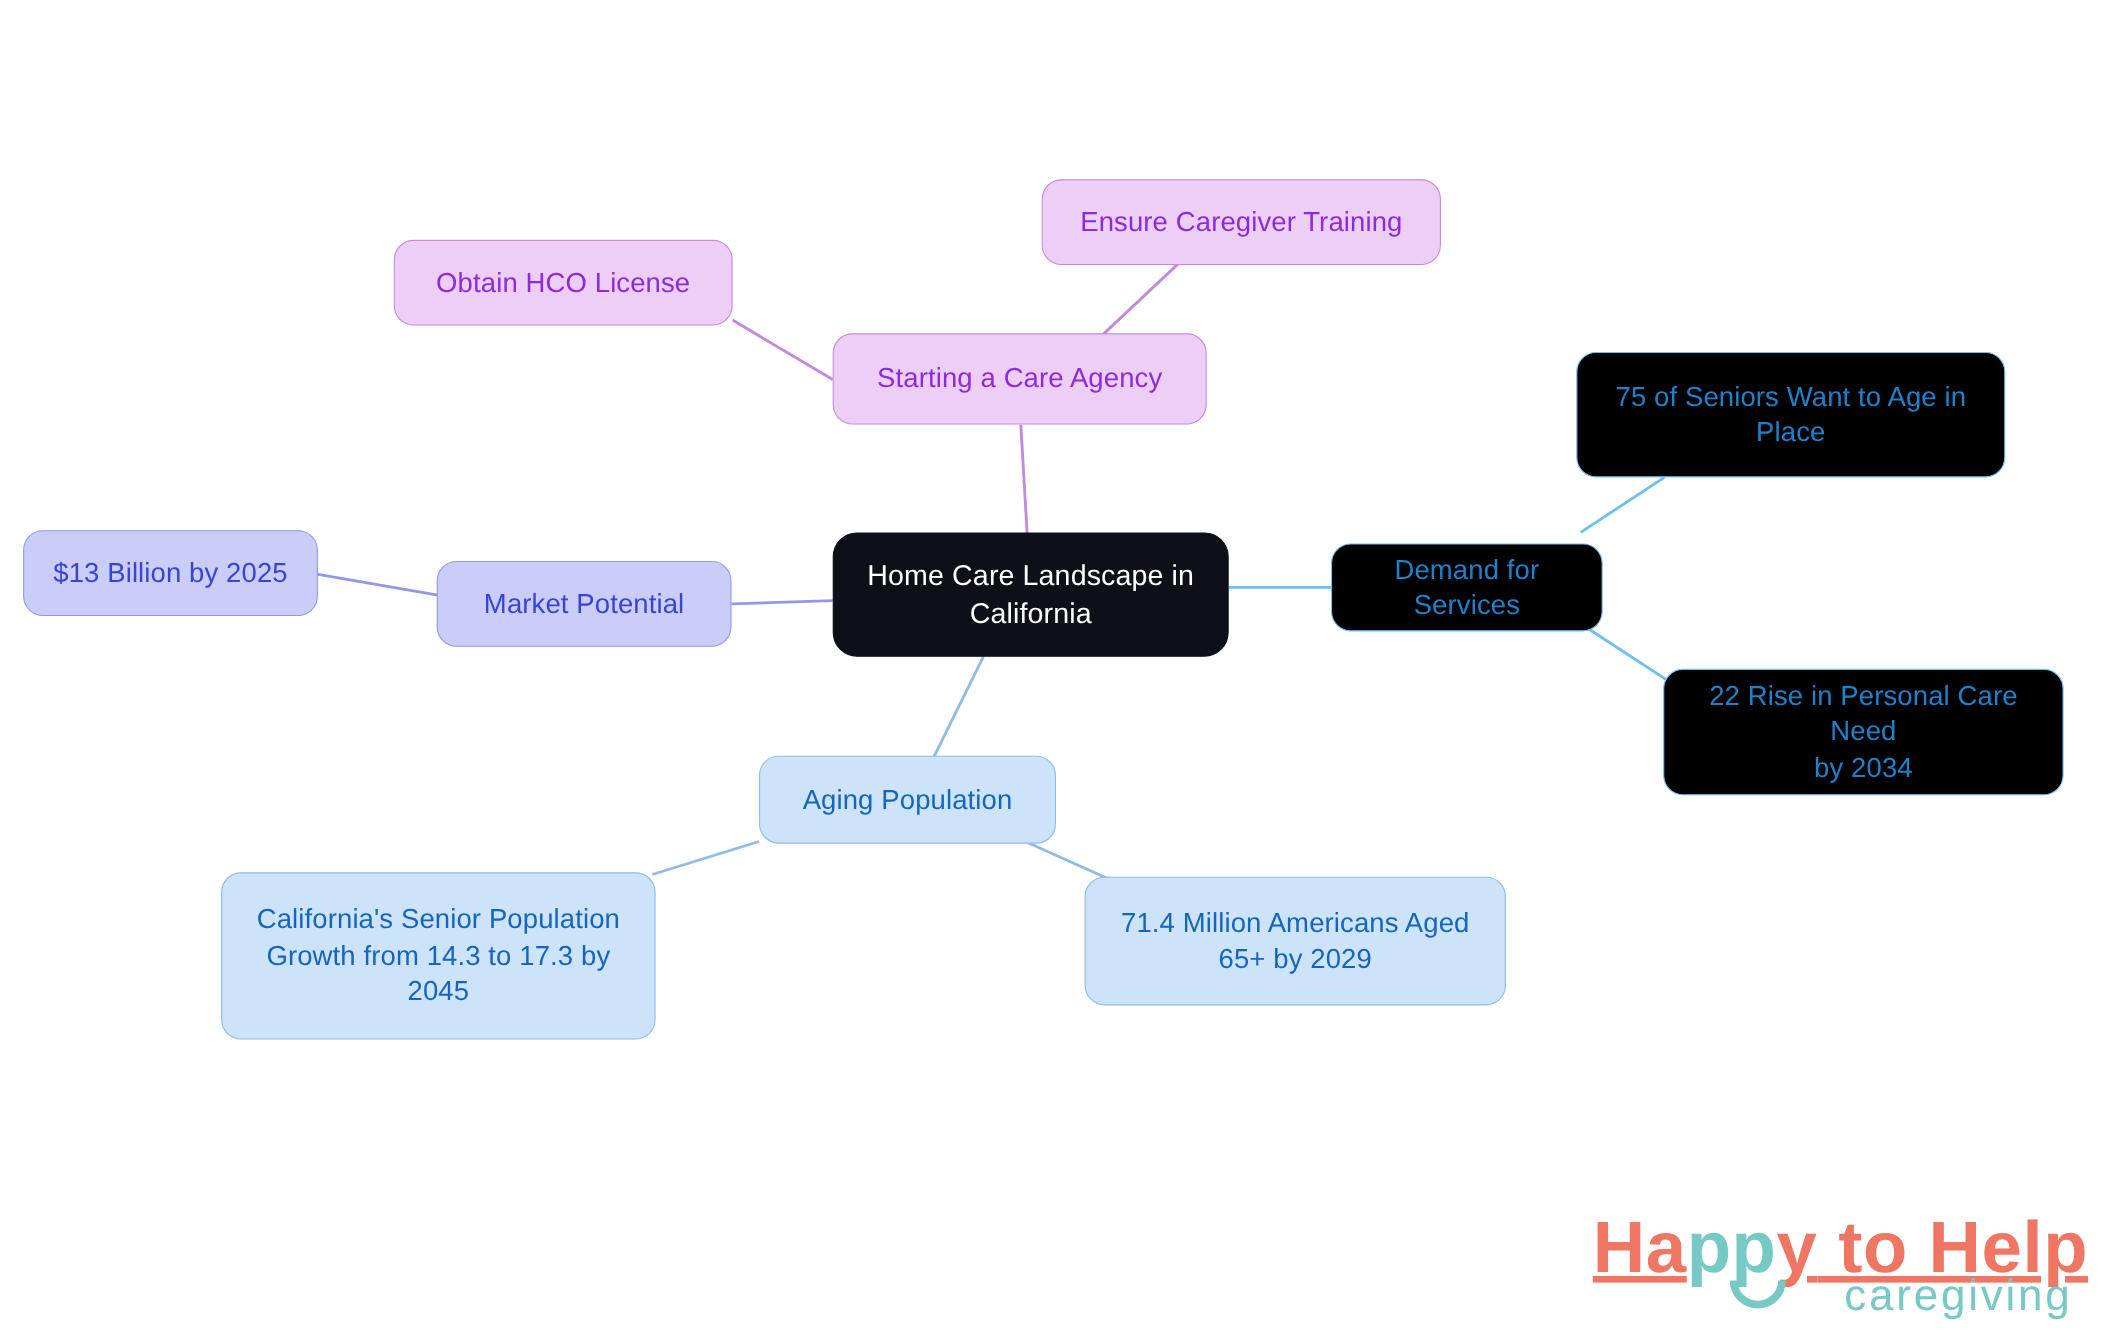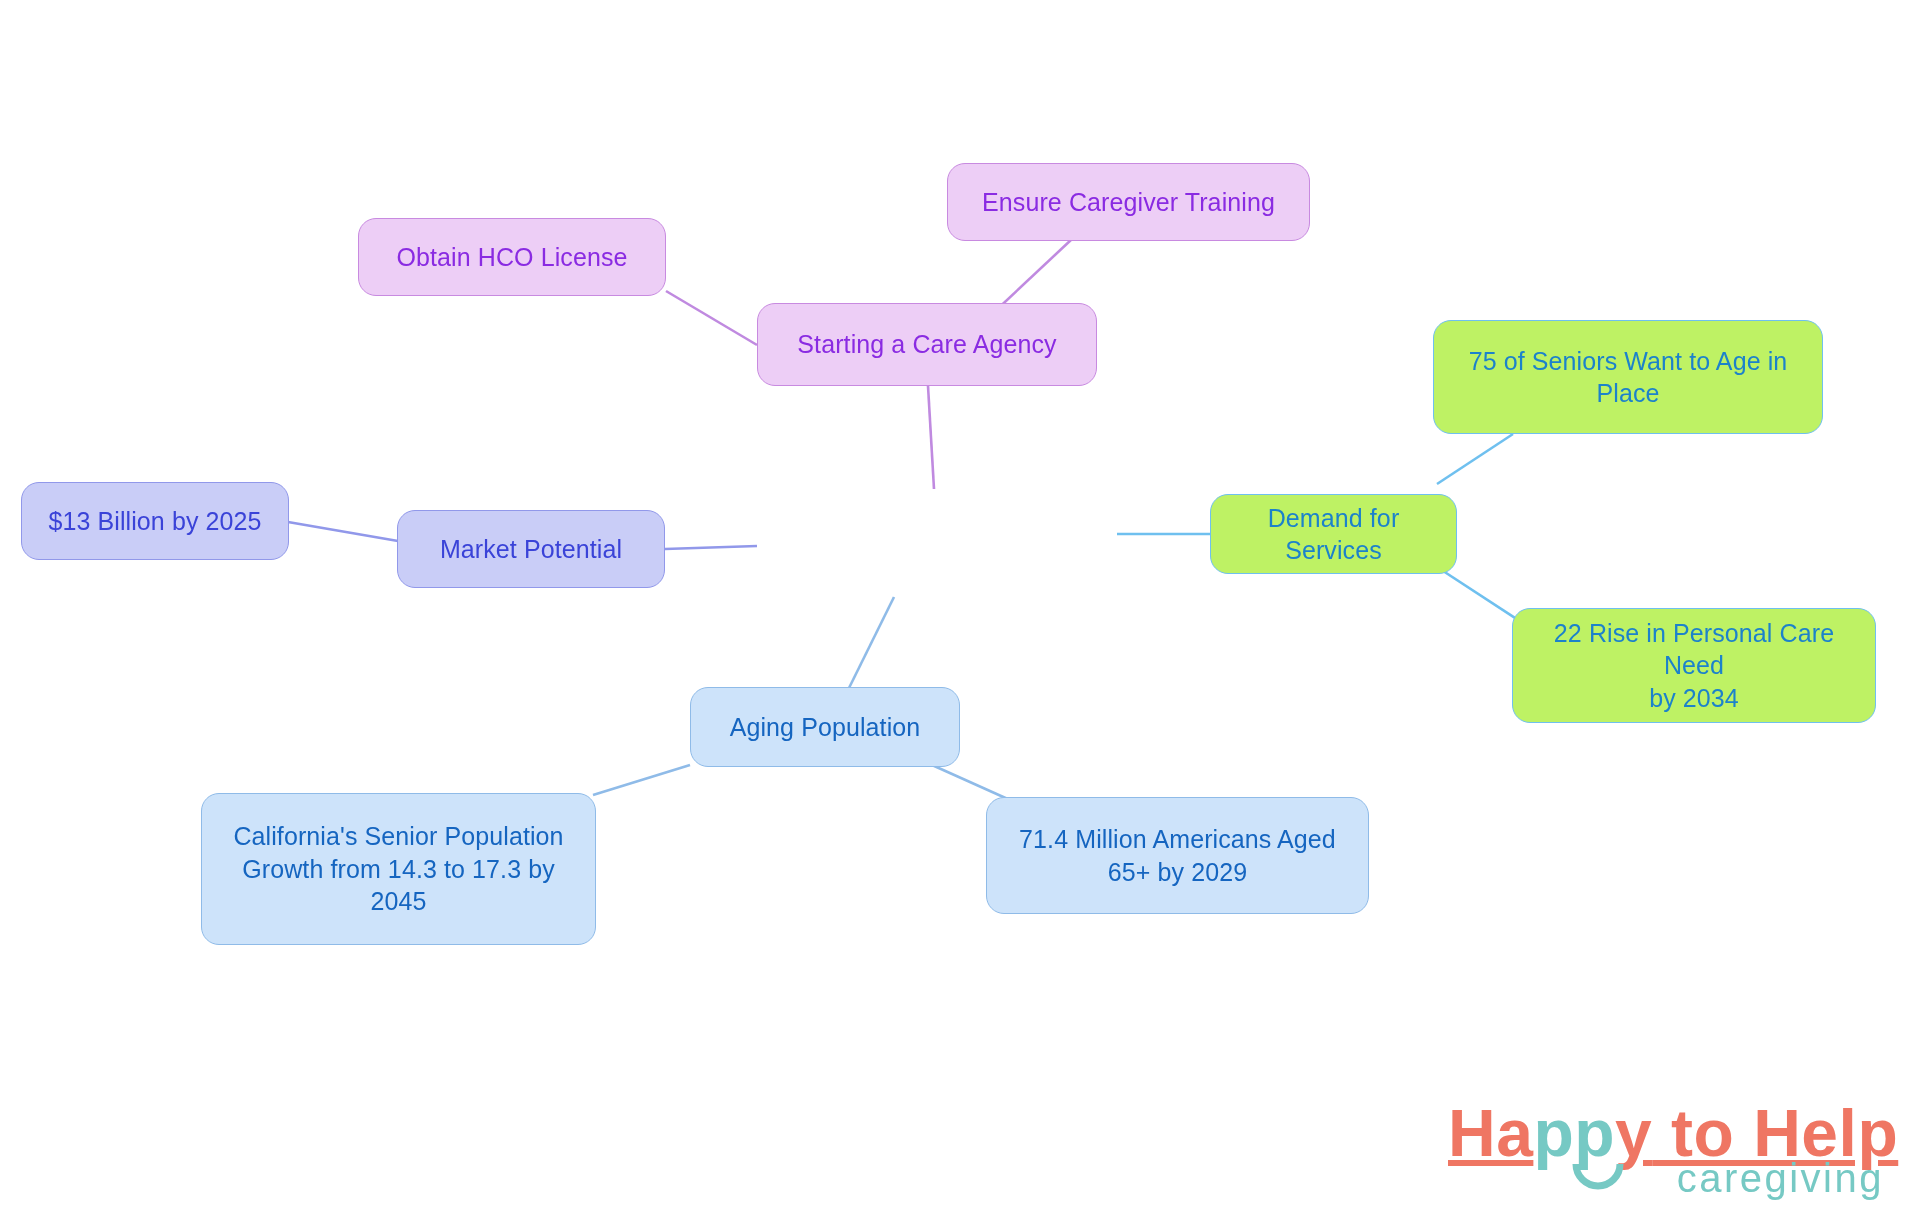--- a/index.html
+++ b/index.html
@@ -69,21 +69,21 @@
   
   .node.peri {
     background: #c9cdf7;
     border-color: #9198ea;
     color: #3a43d8;
     font-size: 25px;
   }
 
   
   .node.sky {
-    background: #bef264;
+    background: #000000;
     border-color: #6fc0ef;
     color: #1c82cb;
     font-size: 25px;
   }
 
   
   .node.pale {
     background: #cde3fa;
     border-color: #8fbbe8;
     color: #1565c0;
@@ -150,20 +150,22 @@
 
     <path d="M 1437 567 L 1535 631" fill="none" stroke="#6fc0ef" stroke-width="2.6"></path>
 
     <path d="M 894 597 L 849 688" fill="none" stroke="#8fbbe8" stroke-width="2.6"></path>
 
     <path d="M 690 765 L 593 795" fill="none" stroke="#8fbbe8" stroke-width="2.6"></path>
 
     <path d="M 932 765 L 1010 800" fill="none" stroke="#8fbbe8" stroke-width="2.6"></path>
   </svg>
 
+  <div class="node root" style="left:757px; top:484px; width:360px; height:113px;">Home Care Landscape in
+California</div>
 
   <div class="node violet" style="left:757px; top:303px; width:340px; height:83px;">Starting a Care Agency</div>
 
   <div class="node violet" style="left:358px; top:218px; width:308px; height:78px;">Obtain HCO License</div>
 
   <div class="node violet" style="left:947px; top:163px; width:363px; height:78px;">Ensure Caregiver Training</div>
 
   <div class="node peri" style="left:397px; top:510px; width:268px; height:78px;">Market Potential</div>
 
   <div class="node peri" style="left:21px; top:482px; width:268px; height:78px;">$13 Billion by 2025</div>

